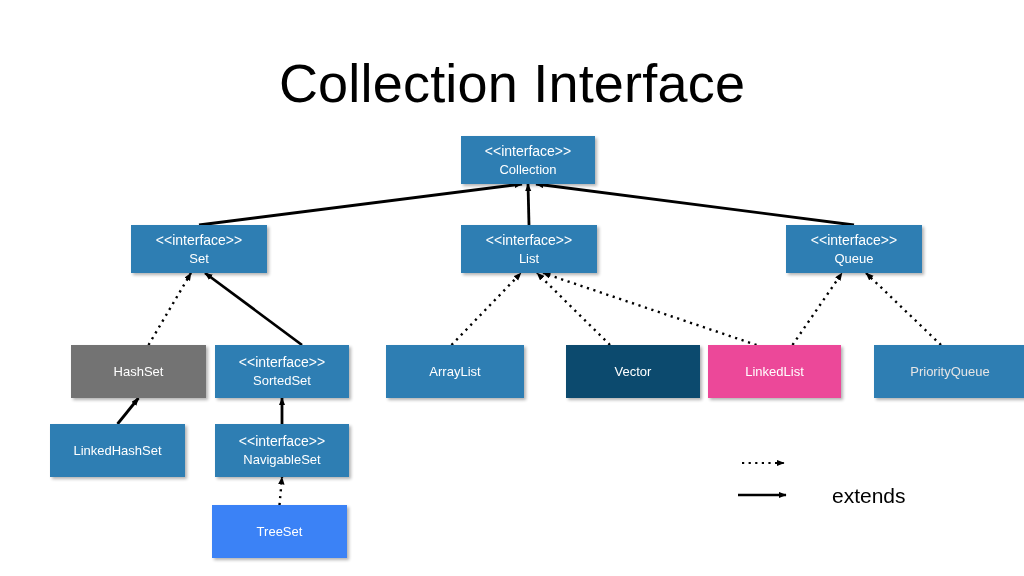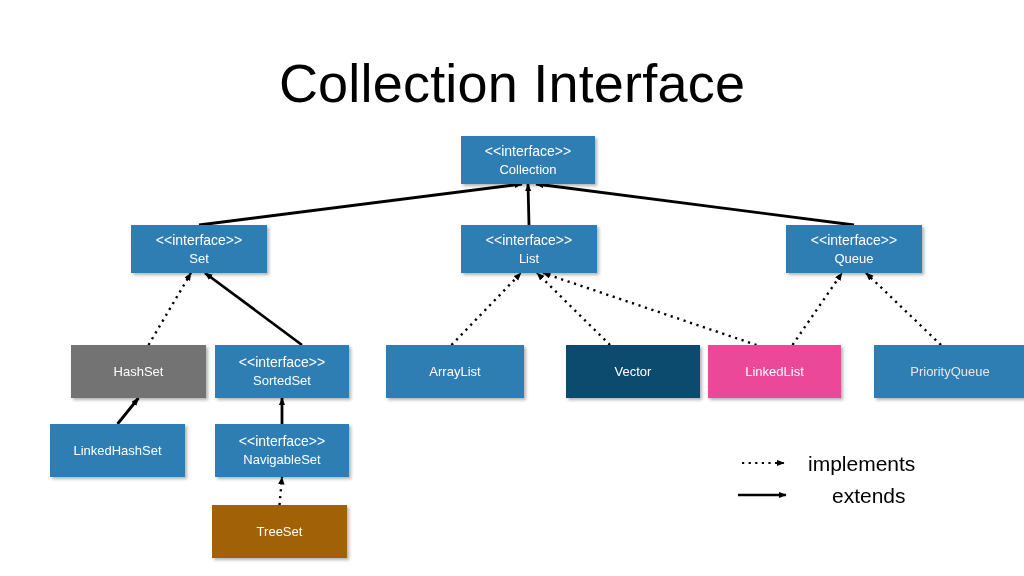--- a/index.html
+++ b/index.html
@@ -143,21 +143,20 @@
       <div class="node" style="left: 874px; top: 345px; width: 152px; height: 53px; background: rgb(46, 126, 179); color: #e5e5e5; align-items: center;">
         <div class="cname">PriorityQueue</div>
       </div>
       <div class="node" style="left: 50px; top: 424px; width: 135px; height: 53px; background: rgb(46, 126, 179); color: #ffffff;">
         <div class="cname">LinkedHashSet</div>
       </div>
       <div class="node" style="left: 215px; top: 424px; width: 134px; height: 53px; background: rgb(46, 126, 179); color: rgb(255, 255, 255);">
         <div class="stereo">&lt;&lt;interface&gt;&gt;</div>
         <div class="cname">NavigableSet</div>
       </div>
-      <div class="node" style="left: 212px; top: 505px; width: 135px; height: 53px; background: #a16207; color: rgb(255, 255, 255);">
+      <div class="node" style="left: 212px; top: 505px; width: 135px; height: 53px; background: #3b82f6; color: rgb(255, 255, 255);">
         <div class="cname">TreeSet</div>
       </div>
     </div>
 
-  <div class="legend-label" id="legend-implements-label">implements</div>
   <div class="legend-label" id="legend-extends-label">extends</div>
 
 </div>
 
 </body></html>

